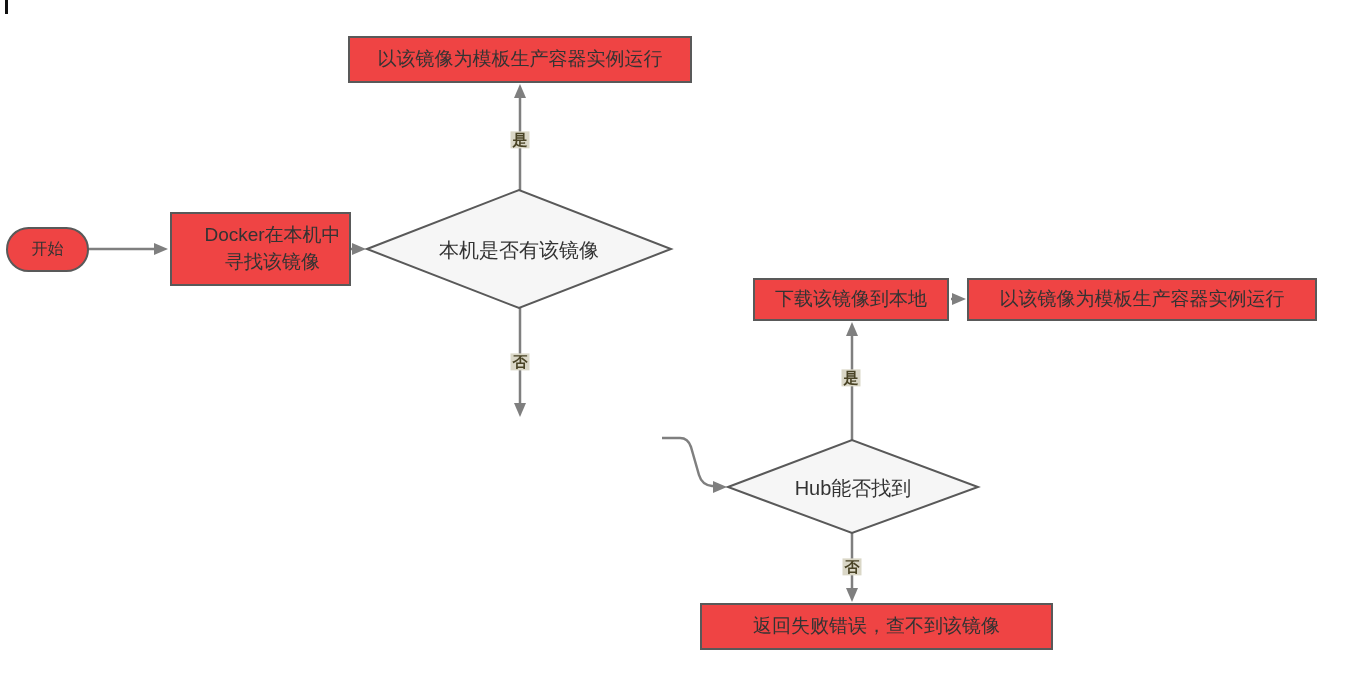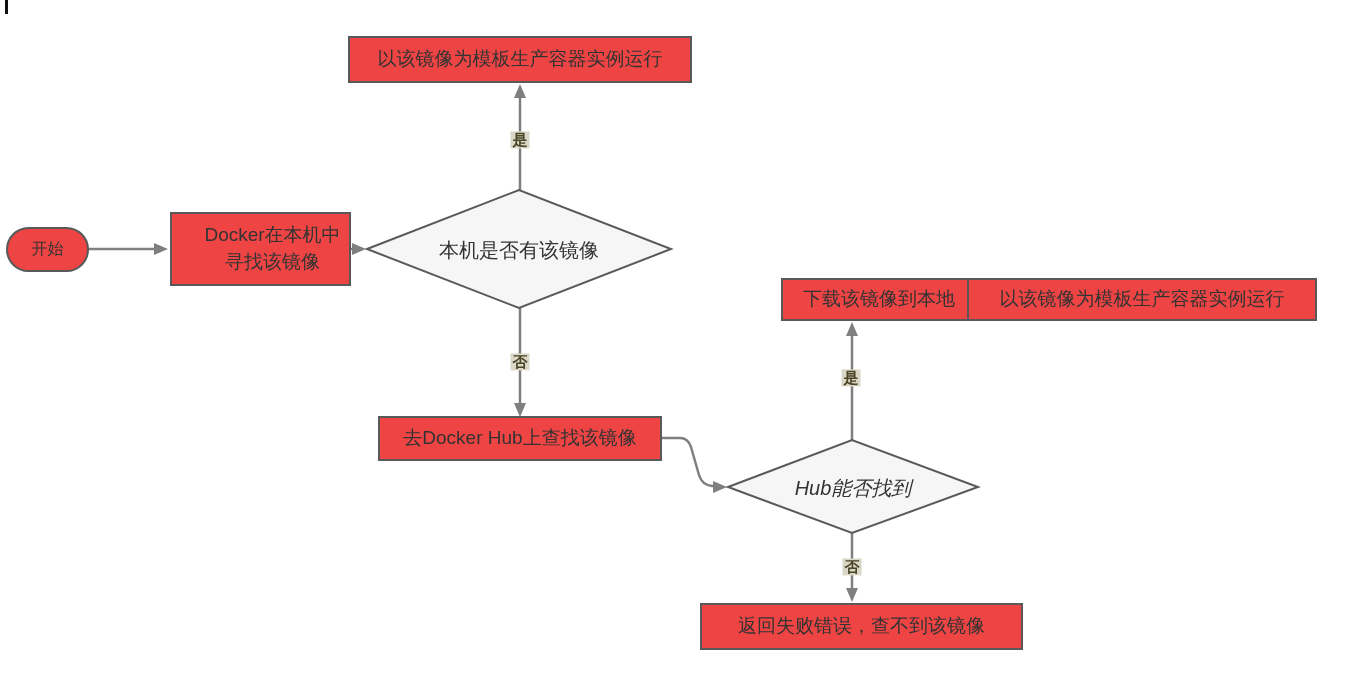--- a/index.html
+++ b/index.html
@@ -78,35 +78,32 @@
   <div class="node" style="left:170px; top:212px; width:181px; height:74px;padding-left:32px;">
     <span>Docker在本机中寻找该镜像</span>
   </div>
 
   <div class="diamond-text" style="left:519px; top:250px;">本机是否有该镜像</div>
 
   <div class="node" style="left:348px; top:36px; width:344px; height:47px;">
     <span>以该镜像为模板生产容器实例运行</span>
   </div>
 
-  <div class="node" style="left:378px; top:416px; width:284px; height:45px;">
-    <span>去Docker Hub上查找该镜像</span>
-  </div>
 
-  <div class="diamond-text" style="left:853px; top:488px;font-style:italic;">Hub能否找到</div>
+  <div class="diamond-text" style="left:853px; top:488px;">Hub能否找到</div>
 
-  <div class="node" style="left:781px; top:278px; width:196px; height:43px;">
+  <div class="node" style="left:753px; top:278px; width:196px; height:43px;">
     <span>下载该镜像到本地</span>
   </div>
 
   <div class="node" style="left:967px; top:278px; width:350px; height:43px;">
     <span>以该镜像为模板生产容器实例运行</span>
   </div>
 
-  <div class="node" style="left:700px; top:603px; width:323px; height:47px;">
+  <div class="node" style="left:700px; top:603px; width:353px; height:47px;">
     <span>返回失败错误，查不到该镜像</span>
   </div>
 
   <div class="edge-label" style="left:520px; top:140px;">是</div>
   <div class="edge-label" style="left:520px; top:362px;">否</div>
   <div class="edge-label" style="left:851px; top:378px;">是</div>
   <div class="edge-label" style="left:852px; top:567px;">否</div>
 
 </div>
 

